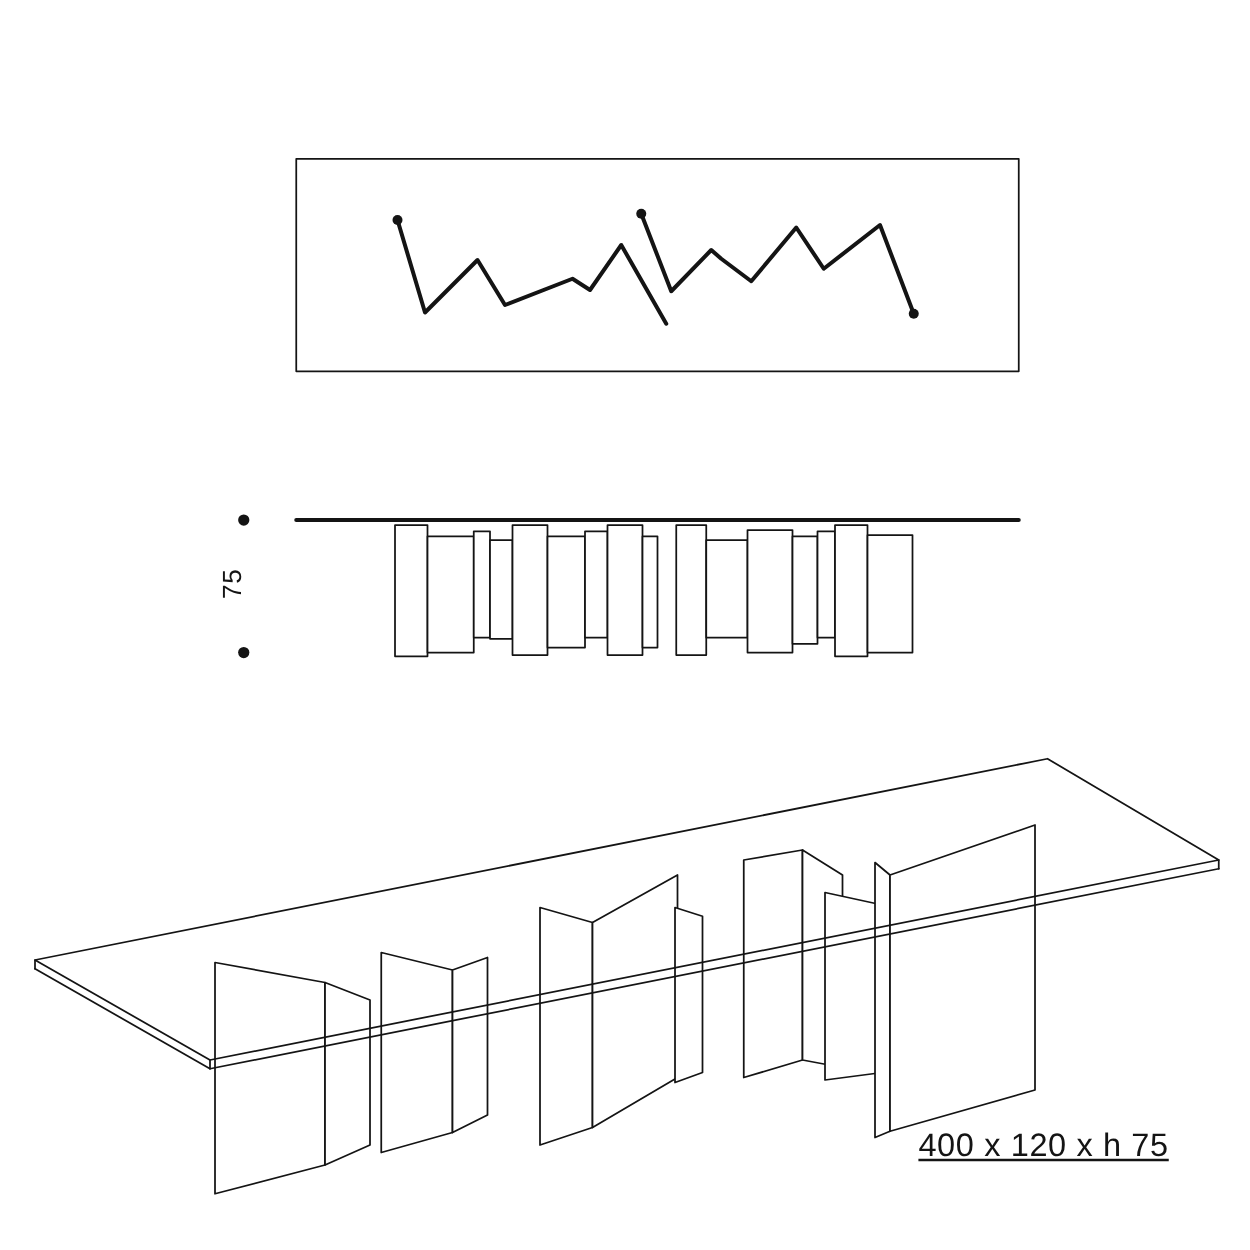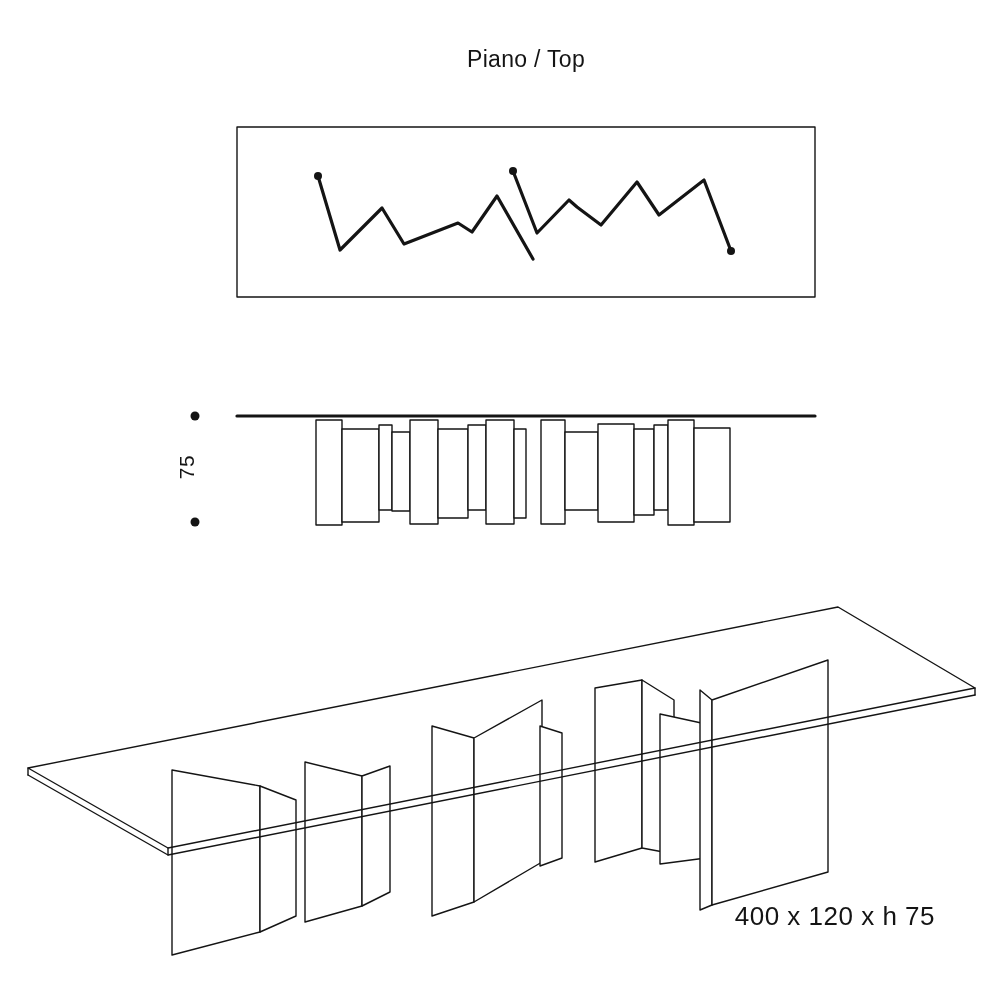--- a/index.html
+++ b/index.html
@@ -13,35 +13,34 @@
     left:237px;top:44px;width:578px;text-align:center;
     font-size:23px;line-height:31px;letter-spacing:.3px;color:#141414;
   }
   .dim-rot{
     left:158px;top:452px;width:64px;height:30px;
     transform:rotate(-90deg);transform-origin:center center;
     font-size:21px;text-align:center;letter-spacing:.5px;color:#141414;
   }
   .caption{
     left:600px;top:901px;width:335px;text-align:right;
-    font-size:26px;letter-spacing:.5px;color:#141414;
+    font-size:26px;letter-spacing:.5px;color:#141414;text-decoration:underline;
   }
   svg{position:absolute;left:0;top:0;}
   .wire{fill:none;stroke:#141414;stroke-width:1.4;stroke-linejoin:round;stroke-linecap:round;}
   .thick{fill:none;stroke:#141414;stroke-width:3.2;stroke-linejoin:round;stroke-linecap:round;}
   .panel{fill:#ffffff;stroke:#141414;stroke-width:1.4;stroke-linejoin:round;}
   .dot{fill:#141414;stroke:none;}
 </style>
 </head>
 <body>
 
 <div class="page">
 
   <div class="abs title-block">
-    <div>Piano / Top</div>
   </div>
 
   <svg width="1000" height="1000" viewBox="0 0 1000 1000">
     <g>
         <rect class="wire" x="237" y="127" width="578" height="170"></rect>
         <polyline class="thick" points="318,176 340,250 382,208 404,244 458,223 472,232 497,196 533,259"></polyline>
         <polyline class="thick" points="513,171 537,233 569,200 577,207 601,225 637,182 659,215 704,180 731,251"></polyline>
         <circle class="dot" cx="318" cy="176" r="4"></circle>
         <circle class="dot" cx="513" cy="171" r="4"></circle>
         <circle class="dot" cx="731" cy="251" r="4"></circle>

